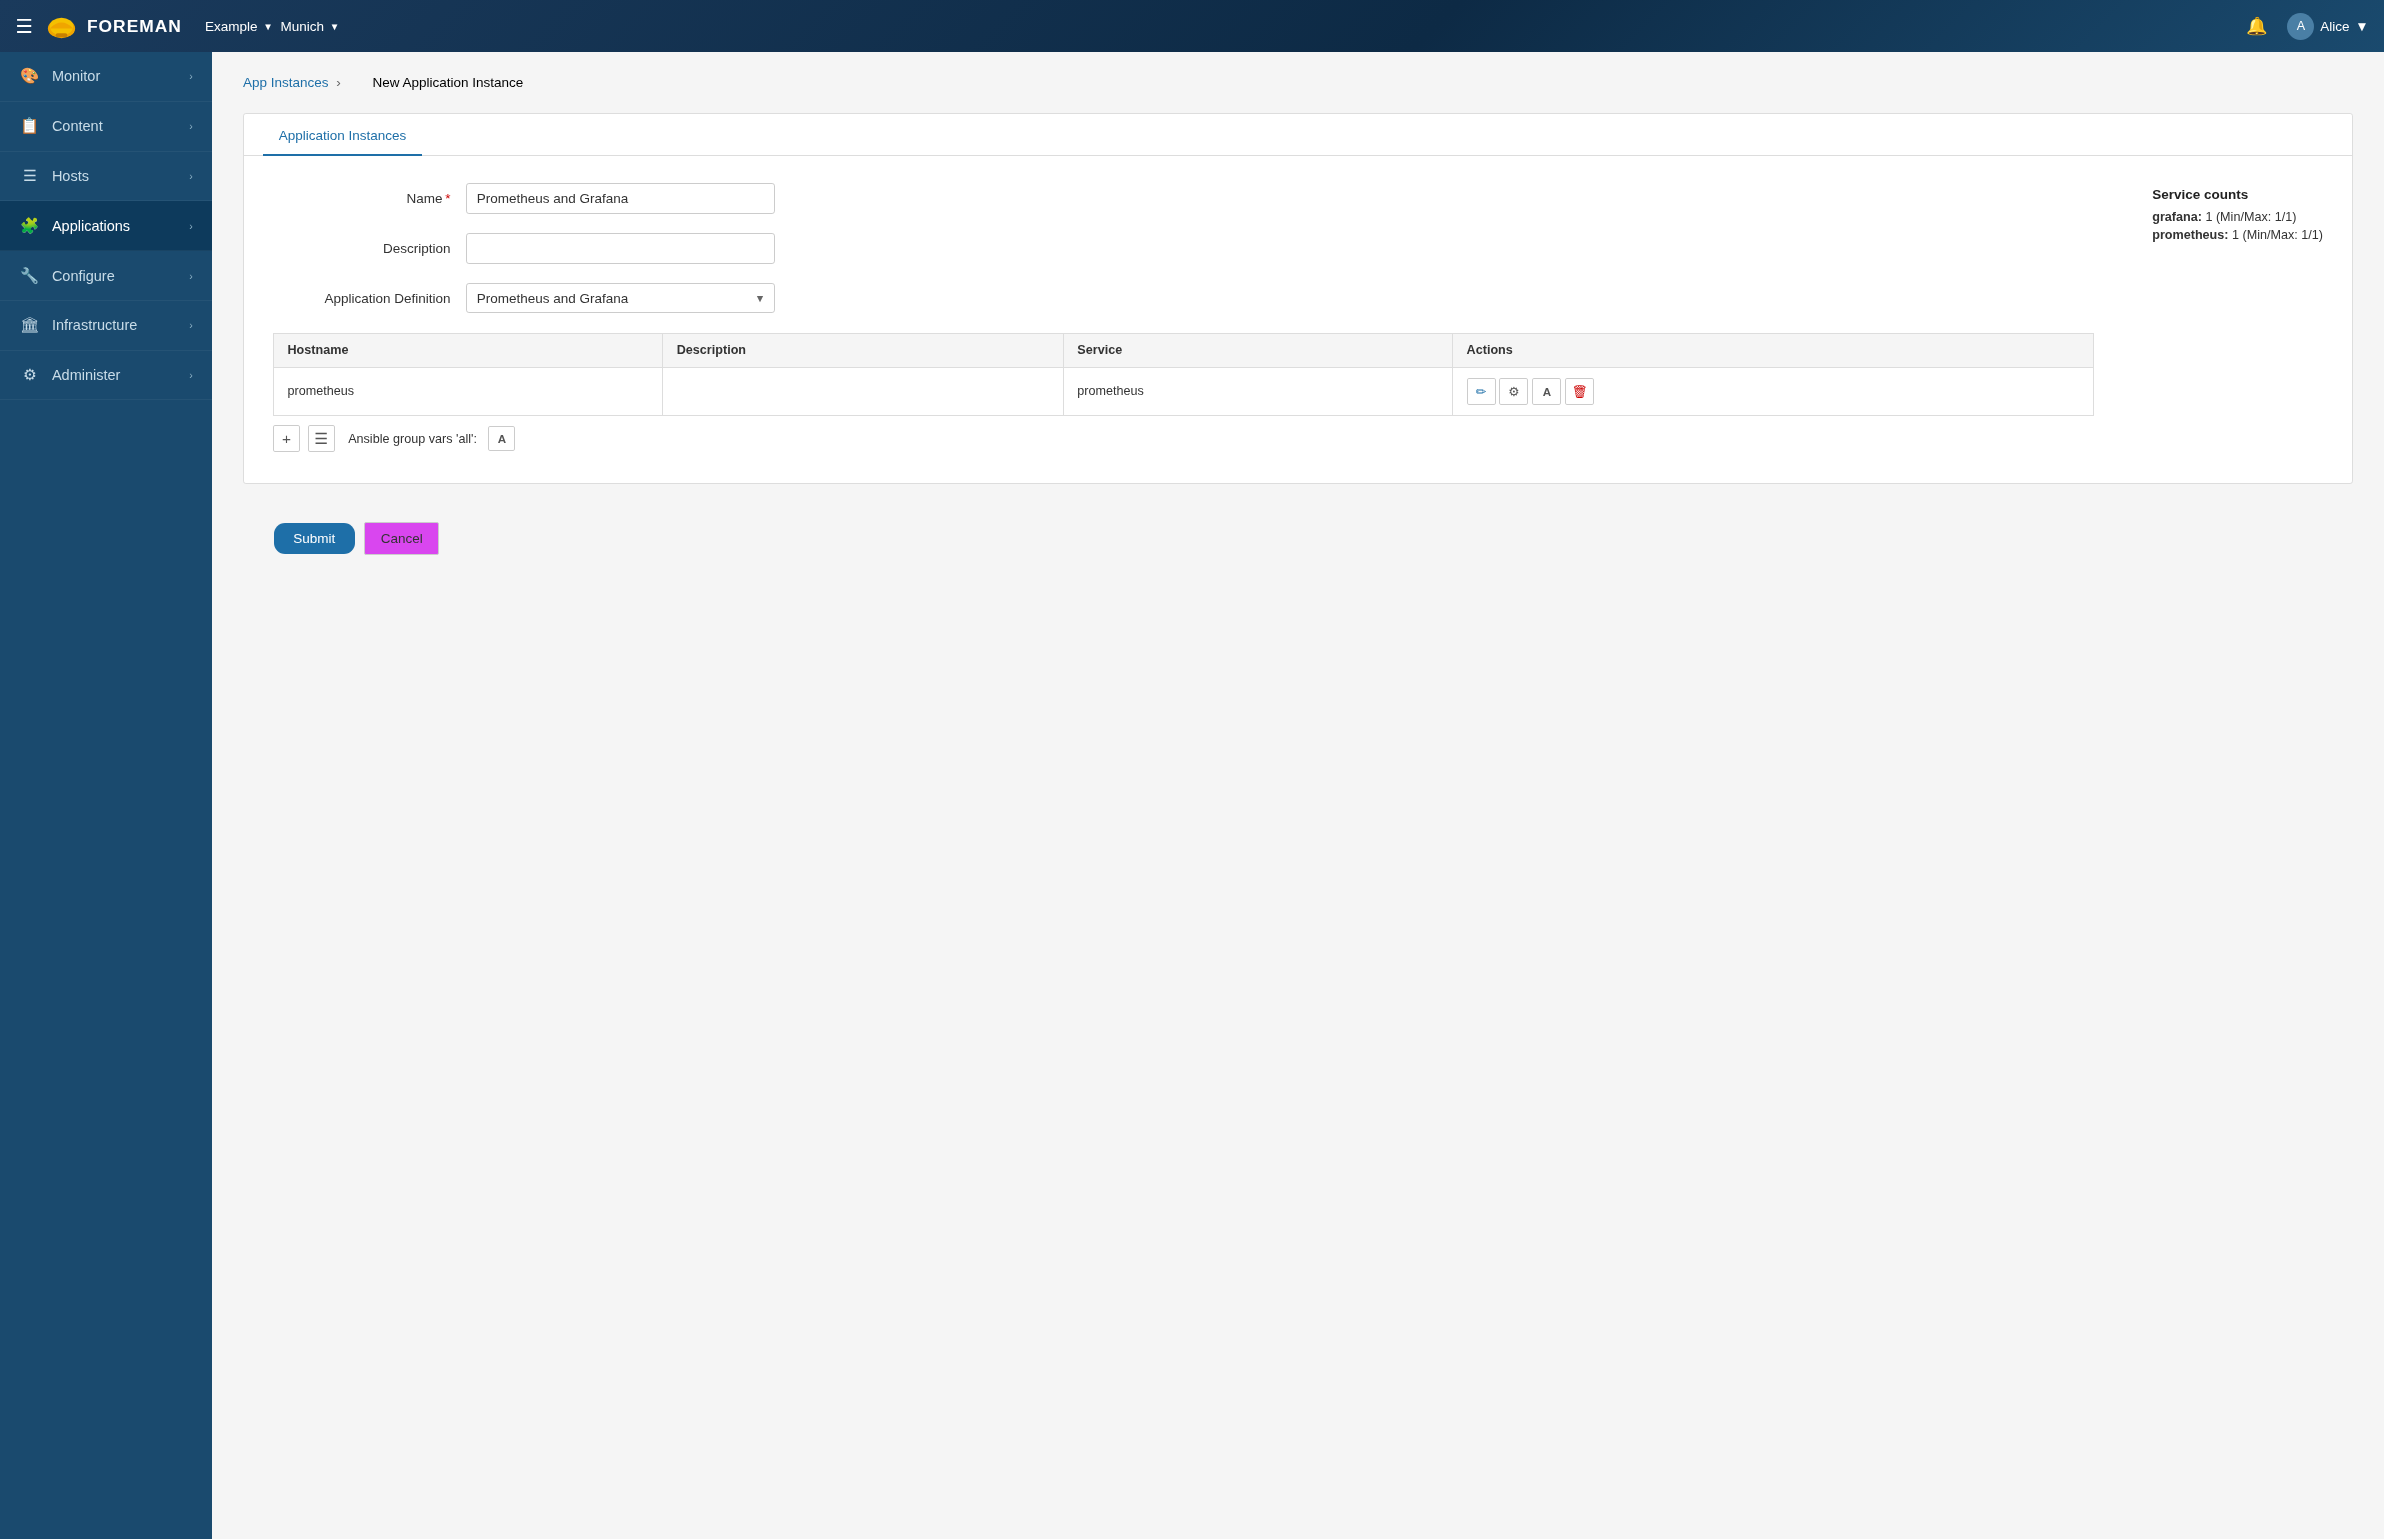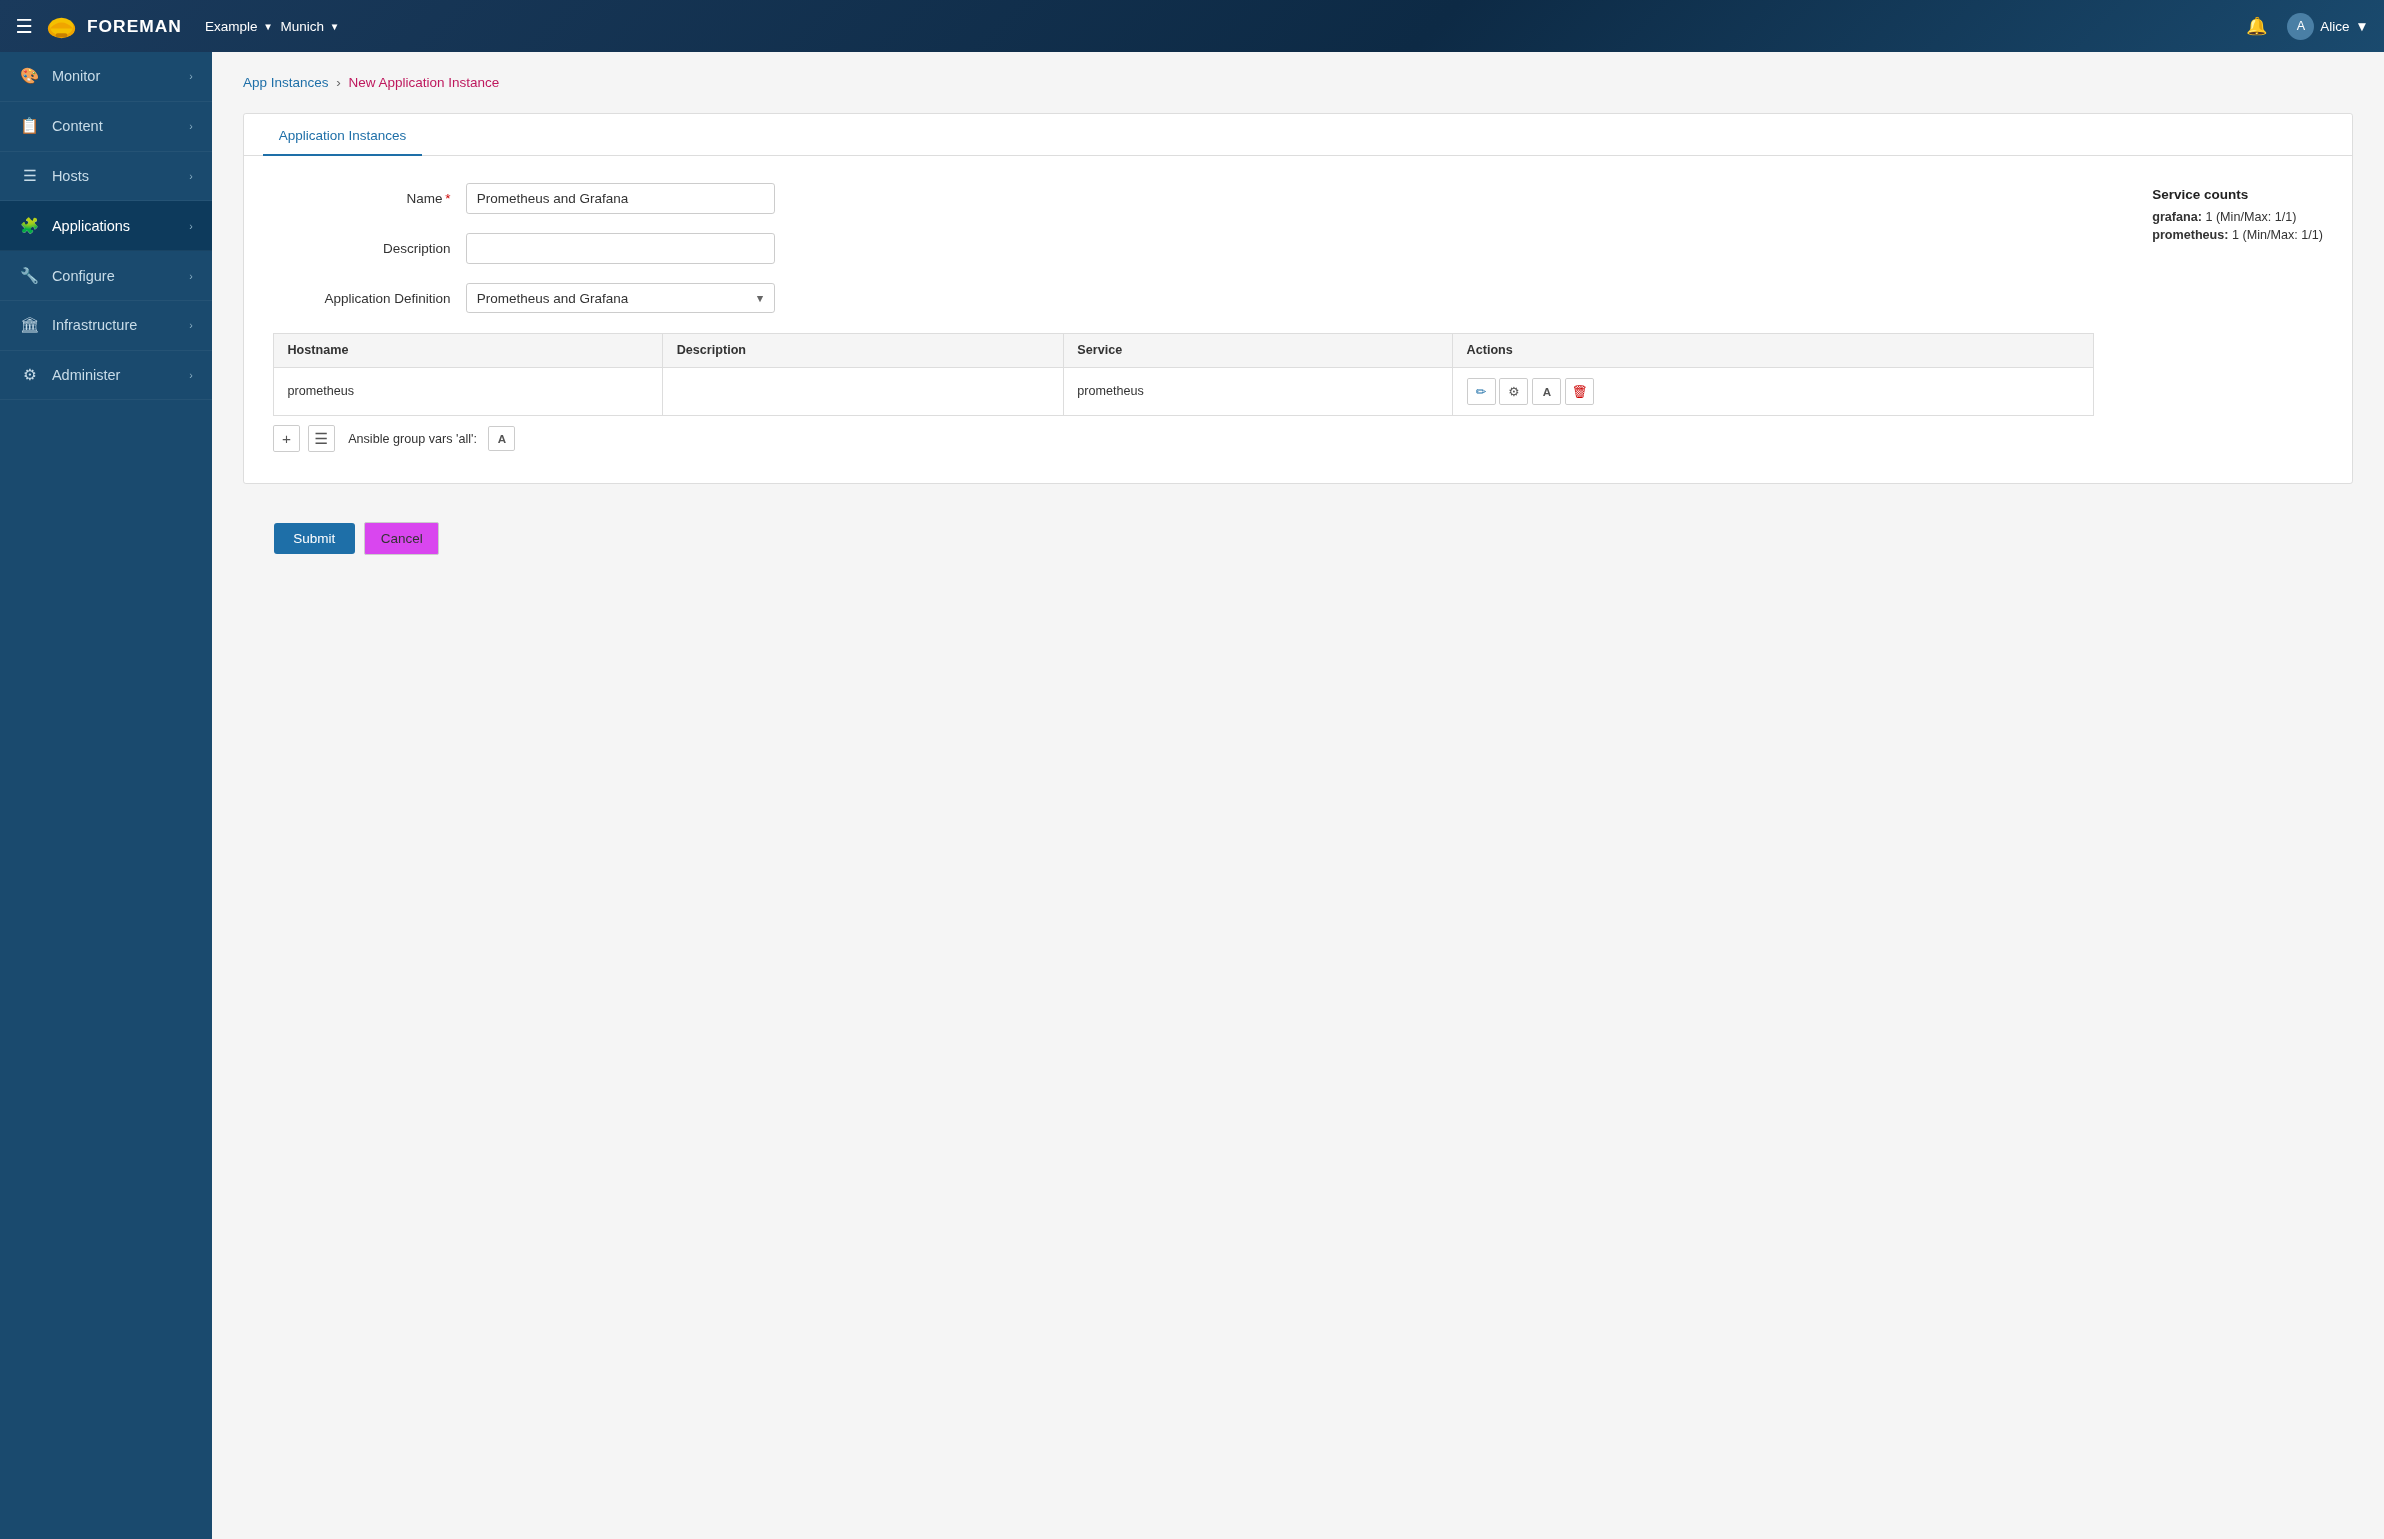--- a/index.html
+++ b/index.html
@@ -145,21 +145,21 @@
     }
     .breadcrumb-link {
       color: #1e6fa8;
       cursor: pointer;
       text-decoration: none;
     }
     .breadcrumb-sep {
       margin: 0 7.7px;
       color: #666;
     }
-    .breadcrumb-current { color: #be185d; }
+    .breadcrumb-current { color: #000000; margin-left: 24px; }
 
     
     .card {
       background: #fff;
       border: 1px solid #ddd;
       border-radius: 2.9px;
       padding: 0;
       margin-bottom: 23px;
     }
 
@@ -304,21 +304,21 @@
       display: flex;
       align-items: center;
       padding: 15.4px 31px;
       gap: 9.7px;
     }
     .btn-submit {
       padding: 7.7px 19.3px;
       background: #1e6fa8;
       color: #fff;
       border: none;
-      border-radius: 3px;
+      border-radius: 11px;
       font-size: 13.5px;
       cursor: pointer;
       font-weight: 500;
     }
     .btn-cancel {
       padding: 7.7px 15.4px;
       background: #d946ef;
       color: #333;
       border: 1px solid #ccc;
       border-radius: 2px;

